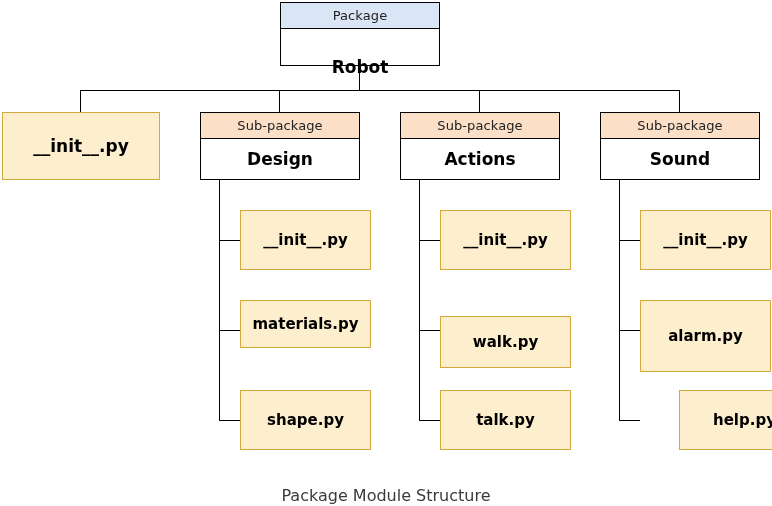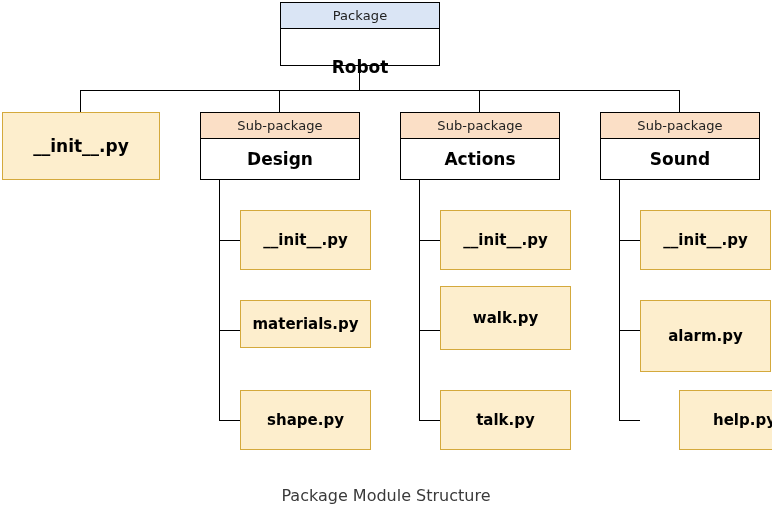--- a/index.html
+++ b/index.html
@@ -143,21 +143,21 @@
   </div>
   <div class="node-module" style="left:240px; top:210px; width:131px; height:60px;">__init__.py</div>
   <div class="node-module" style="left:240px; top:300px; width:131px; height:48px;text-align:right;">materials.py</div>
   <div class="node-module" style="left:240px; top:390px; width:131px; height:60px;">shape.py</div>
 
   <div class="node node-subpackage" style="left:400px; top:112px; width:160px; height:68px;">
     <div class="hdr" style="height:26px;">Sub-package</div>
     <div class="body">Actions</div>
   </div>
   <div class="node-module" style="left:440px; top:210px; width:131px; height:60px;">__init__.py</div>
-  <div class="node-module" style="left:440px; top:286px; width:131px; height:64px;">walk.py</div>
+  <div class="node-module" style="left:440px; top:316px; width:131px; height:52px;">walk.py</div>
   <div class="node-module" style="left:440px; top:390px; width:131px; height:60px;">talk.py</div>
 
   <div class="node node-subpackage" style="left:600px; top:112px; width:160px; height:68px;">
     <div class="hdr" style="height:26px;">Sub-package</div>
     <div class="body">Sound</div>
   </div>
   <div class="node-module" style="left:640px; top:210px; width:131px; height:60px;">__init__.py</div>
   <div class="node-module" style="left:640px; top:300px; width:131px; height:72px;">alarm.py</div>
   <div class="node-module" style="left:640px; top:390px; width:131px; height:60px;margin-left:39px;">help.py</div>
 

